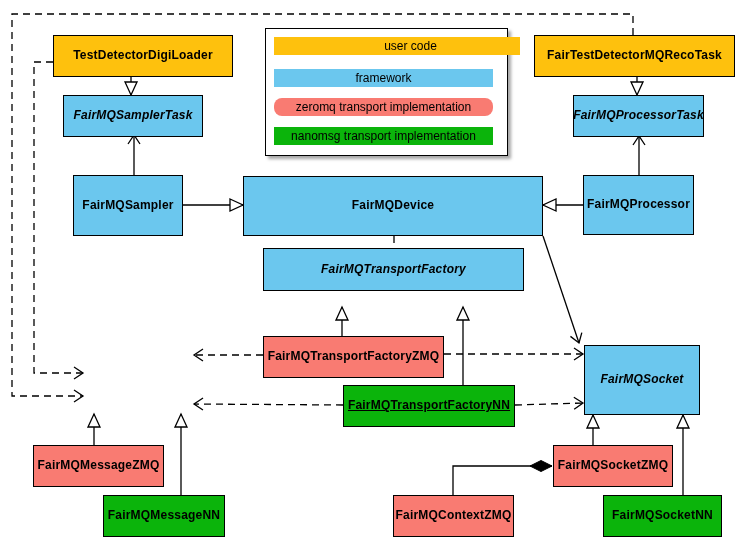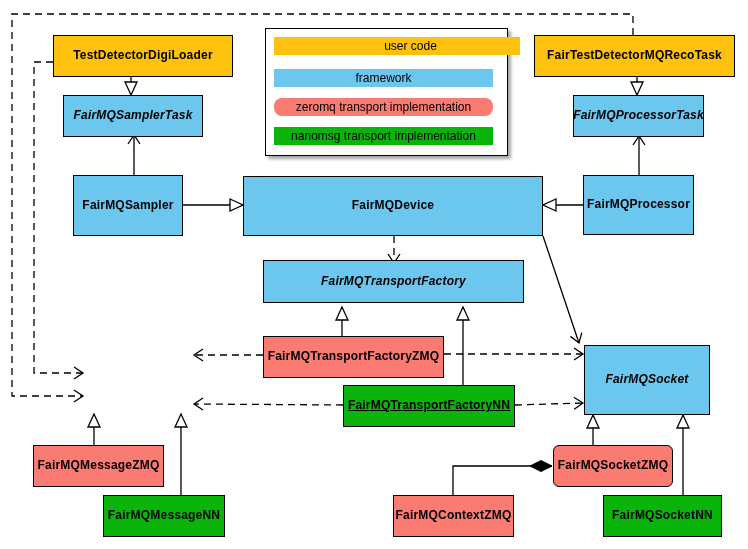--- a/index.html
+++ b/index.html
@@ -96,32 +96,32 @@
   <div class="node c-frame abstract" style="left:63px;top:95px;width:140px;height:40px;">FairMQSamplerTask</div>
 
   <div class="node c-frame abstract" style="left:573px;top:95px;width:131px;height:41px;">FairMQProcessorTask</div>
 
   <div class="node c-frame" style="left:73px;top:175px;width:110px;height:61px;">FairMQSampler</div>
 
   <div class="node c-frame" style="left:243px;top:176px;width:300px;height:60px;">FairMQDevice</div>
 
   <div class="node c-frame" style="left:583px;top:175px;width:111px;height:60px;">FairMQProcessor</div>
 
-  <div class="node c-frame abstract" style="left:263px;top:260px;width:261px;height:43px;">FairMQTransportFactory</div>
+  <div class="node c-frame abstract" style="left:263px;top:248px;width:261px;height:43px;">FairMQTransportFactory</div>
 
   <div class="node c-zmq" style="left:263px;top:336px;width:181px;height:39px;">FairMQTransportFactoryZMQ</div>
 
   <div class="node c-nn" style="left:343px;top:385px;width:172px;height:40px;text-decoration:underline;">FairMQTransportFactoryNN</div>
 
 
-  <div class="node c-frame abstract" style="left:584px;top:345px;width:126px;height:70px;">FairMQSocket</div>
+  <div class="node c-frame abstract" style="left:584px;top:345px;width:116px;height:70px;">FairMQSocket</div>
 
   <div class="node c-zmq" style="left:33px;top:445px;width:131px;height:39px;">FairMQMessageZMQ</div>
 
   <div class="node c-nn" style="left:103px;top:495px;width:122px;height:40px;">FairMQMessageNN</div>
 
-  <div class="node c-zmq" style="left:553px;top:445px;width:120px;height:41px;border-radius:6px;">FairMQSocketZMQ</div>
+  <div class="node c-zmq" style="left:553px;top:445px;width:120px;height:41px;">FairMQSocketZMQ</div>
 
   <div class="node c-nn" style="left:603px;top:495px;width:119px;height:40px;">FairMQSocketNN</div>
 
   <div class="node c-zmq" style="left:393px;top:495px;width:121px;height:41px;">FairMQContextZMQ</div>
 
 </div>
 
 </body></html>

